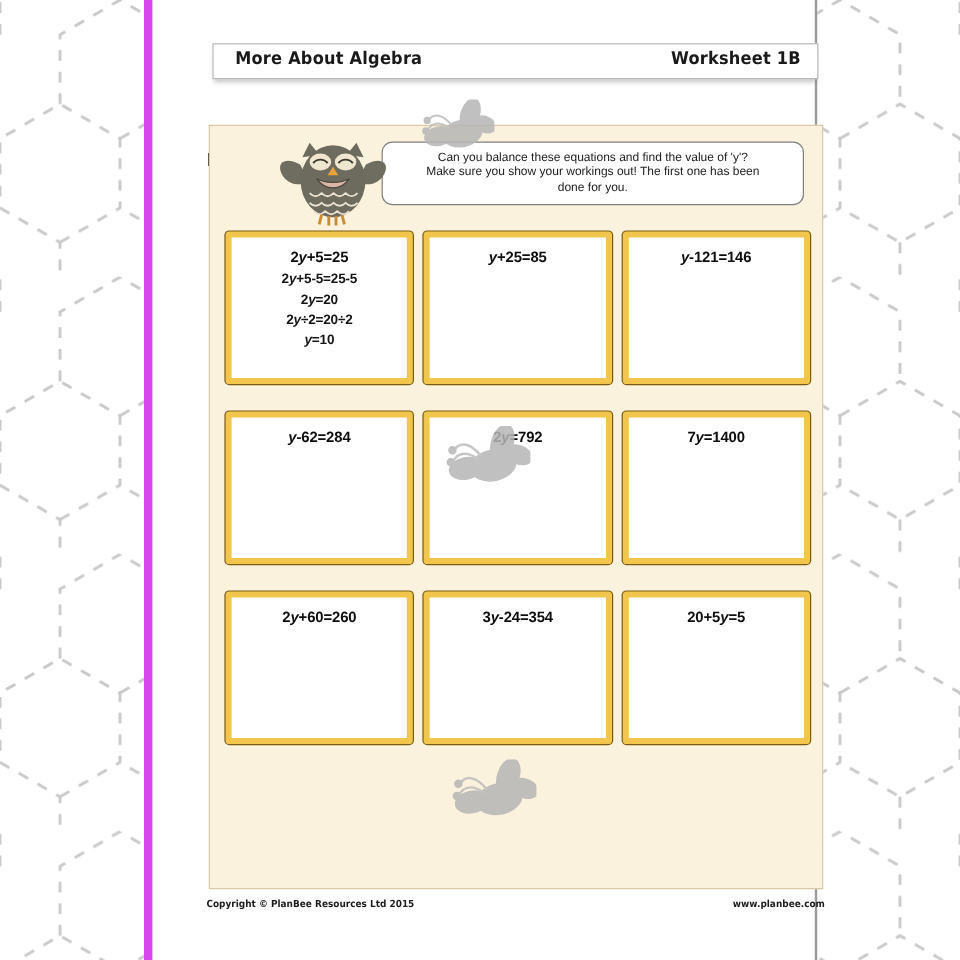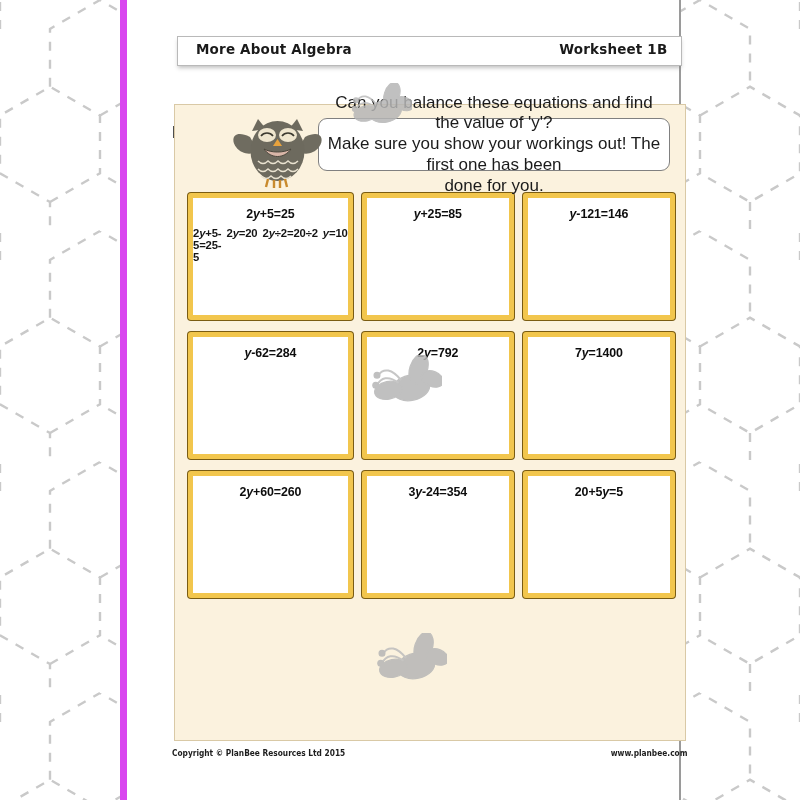--- a/index.html
+++ b/index.html
@@ -106,42 +106,42 @@
     background: #ffffff;
     border: 1px solid #808080;
     border-radius: 9px;
     display: flex;
     align-items: center;
     justify-content: center;
     z-index: 3;
   }
   .bubble-text {
     font-family: "Liberation Sans", sans-serif;
-    font-size: 17px;
+    font-size: 10px;
     line-height: 1.22;
     color: #1b1b1b;
     text-align: center;
     padding: 0 8px;
     white-space: pre-line;
   }
   .bubble-tail {
     position: absolute;
     left: 98px; top: 33px;
     width: 48px; height: 12px;
     z-index: 3;
   }
 
   
   .grid {
     position: absolute;
     left: 13px; top: 88px;
     width: 487px;
     display: grid;
     grid-template-columns: repeat(3, 1fr);
-    gap: 12px 9px;
+    gap: 23px 9px;
   }
   .qbox {
     position: relative;
     height: 127px;
     background: #ffffff;
     border: 5px solid #f2c64d;
     border-radius: 3px;
     box-shadow: 0 0 0 1px #7a5c12;
     padding-top: 9px;
   }
@@ -150,23 +150,23 @@
     font-weight: bold;
     font-size: 12.4px;
     color: #0d0d0d;
     text-align: center;
     letter-spacing: -0.1px;
   }
   .eq-main .v { font-style: italic; }
   .work {
     margin-top: 6px;
     display: flex;
-    flex-direction: row;
+    flex-direction: column;
     gap: 5px;
-    align-items: flex-start;
+    align-items: center;
   }
   .work .step {
     font-family: "Liberation Sans", sans-serif;
     font-weight: bold;
     font-size: 11.3px;
     color: #151515;
     letter-spacing: -0.15px;
   }
   .work .step .v { font-style: italic; }
 

